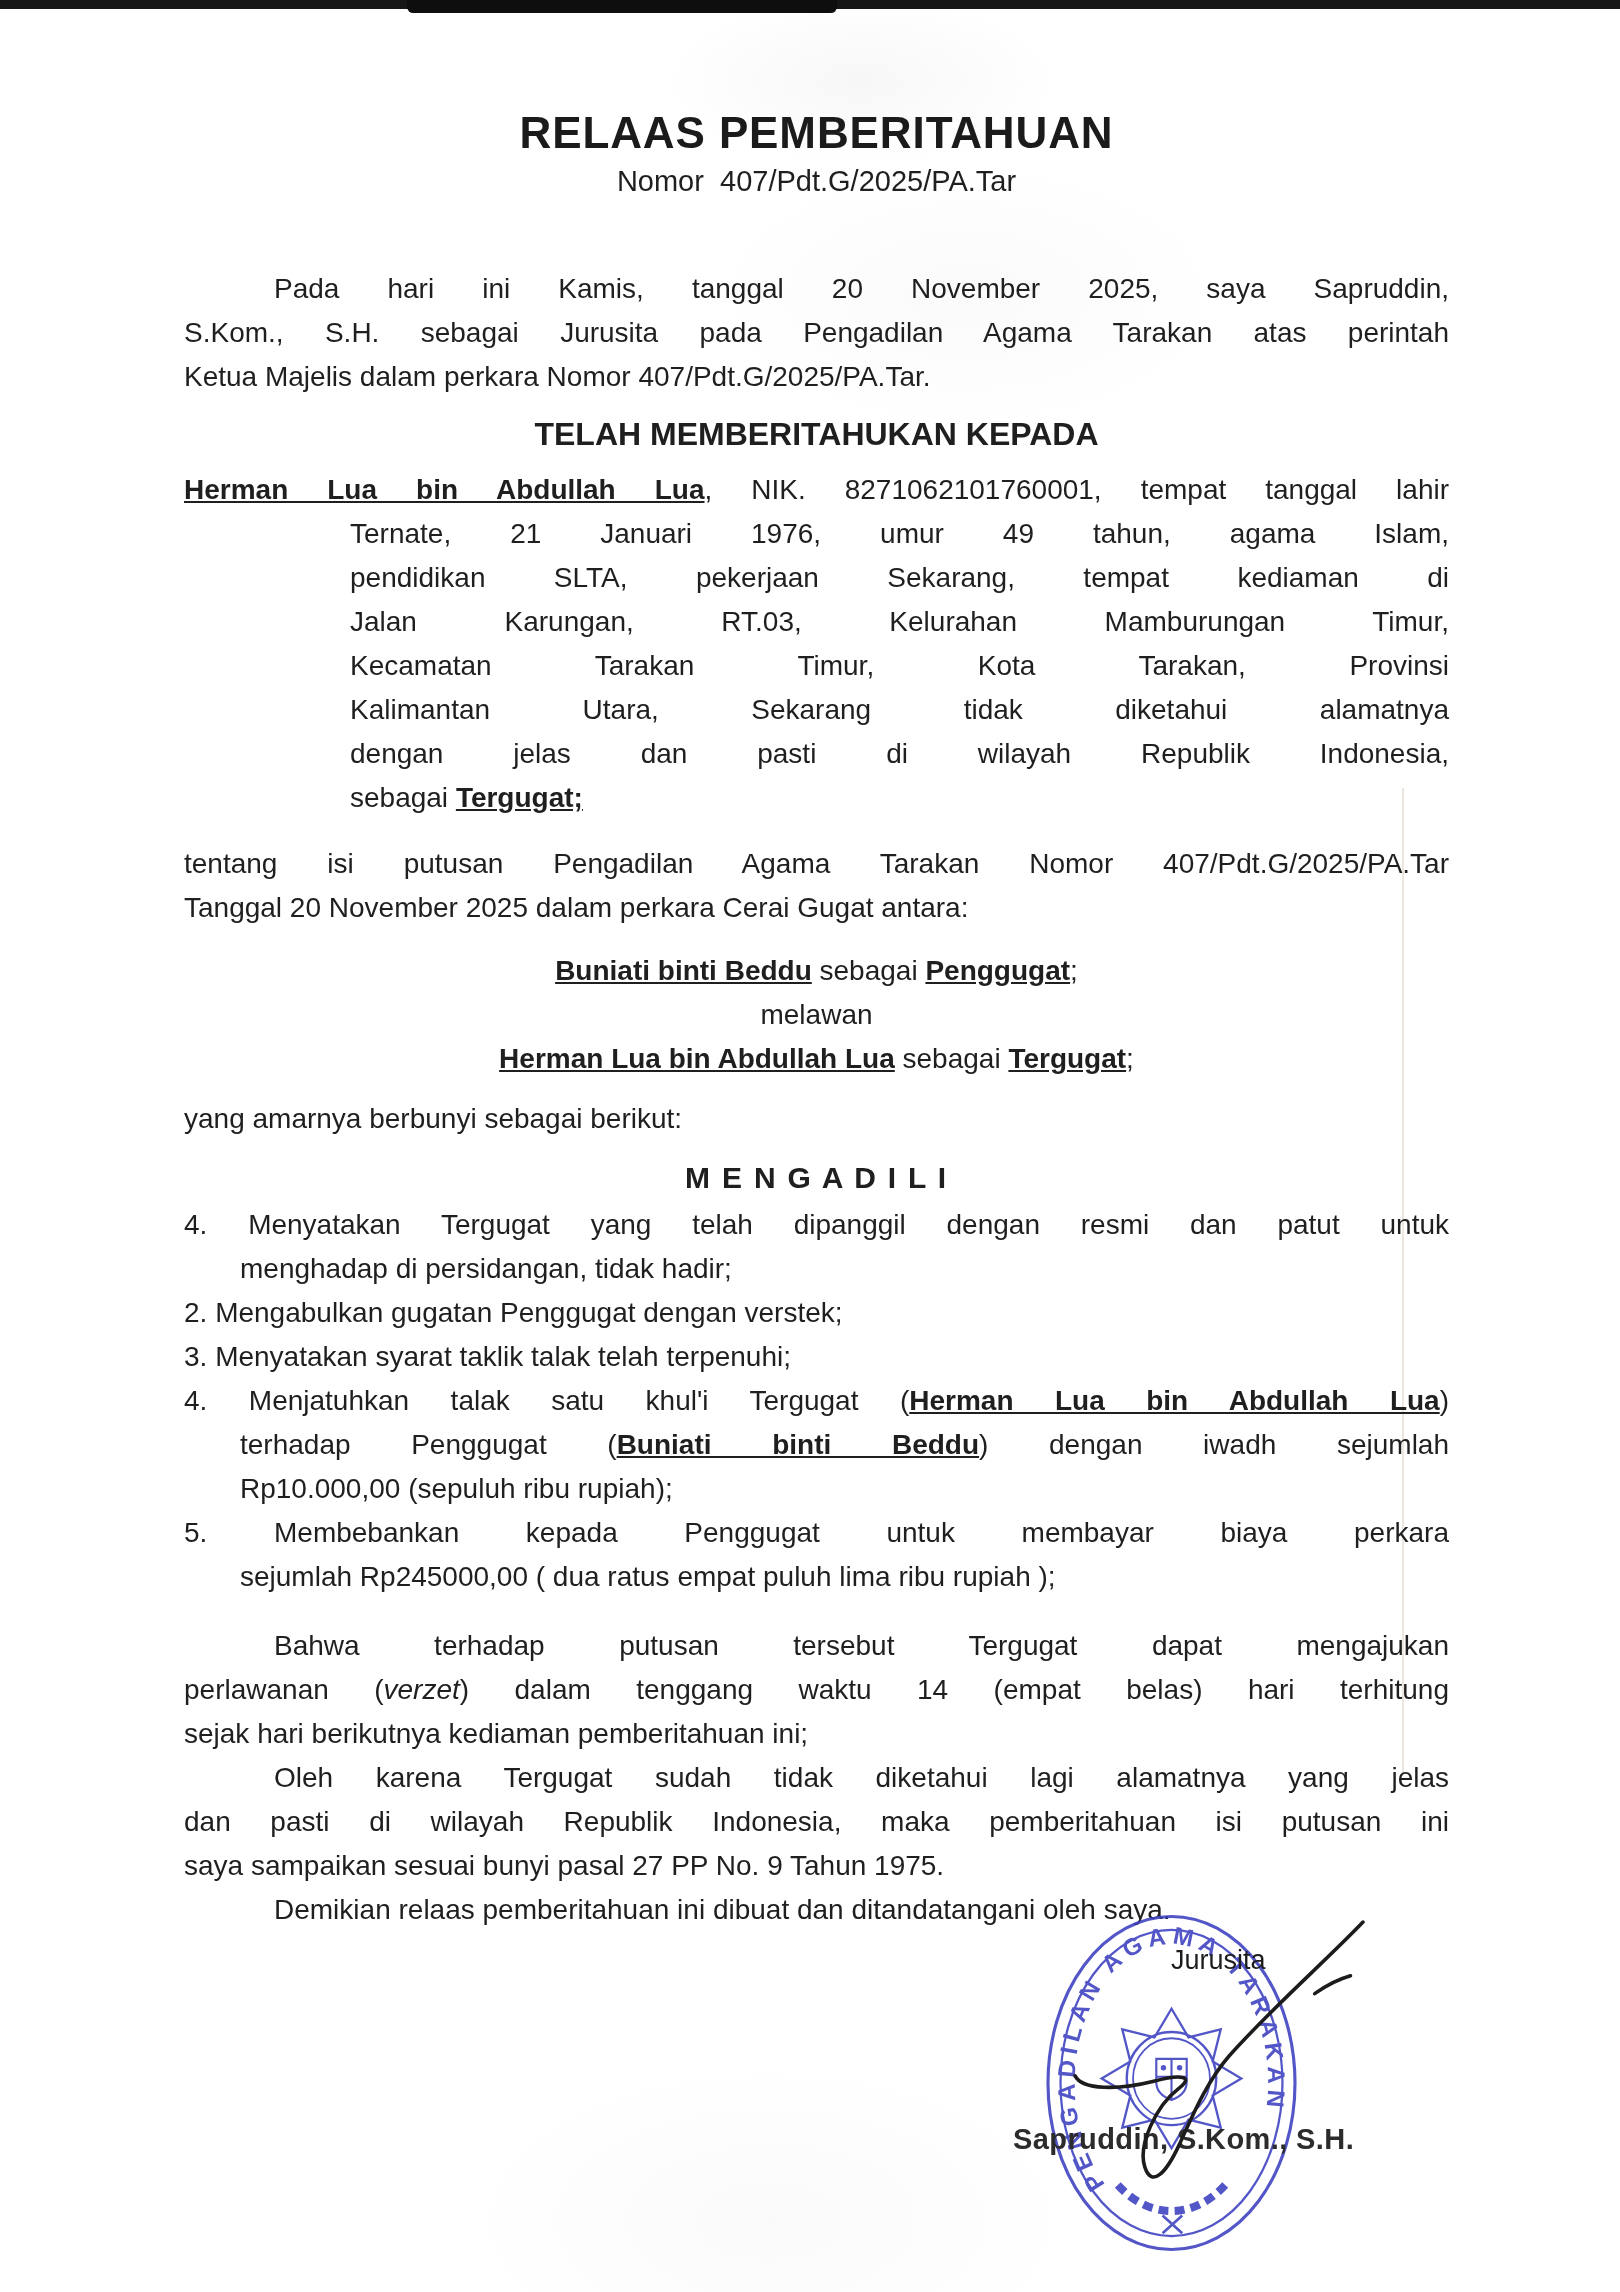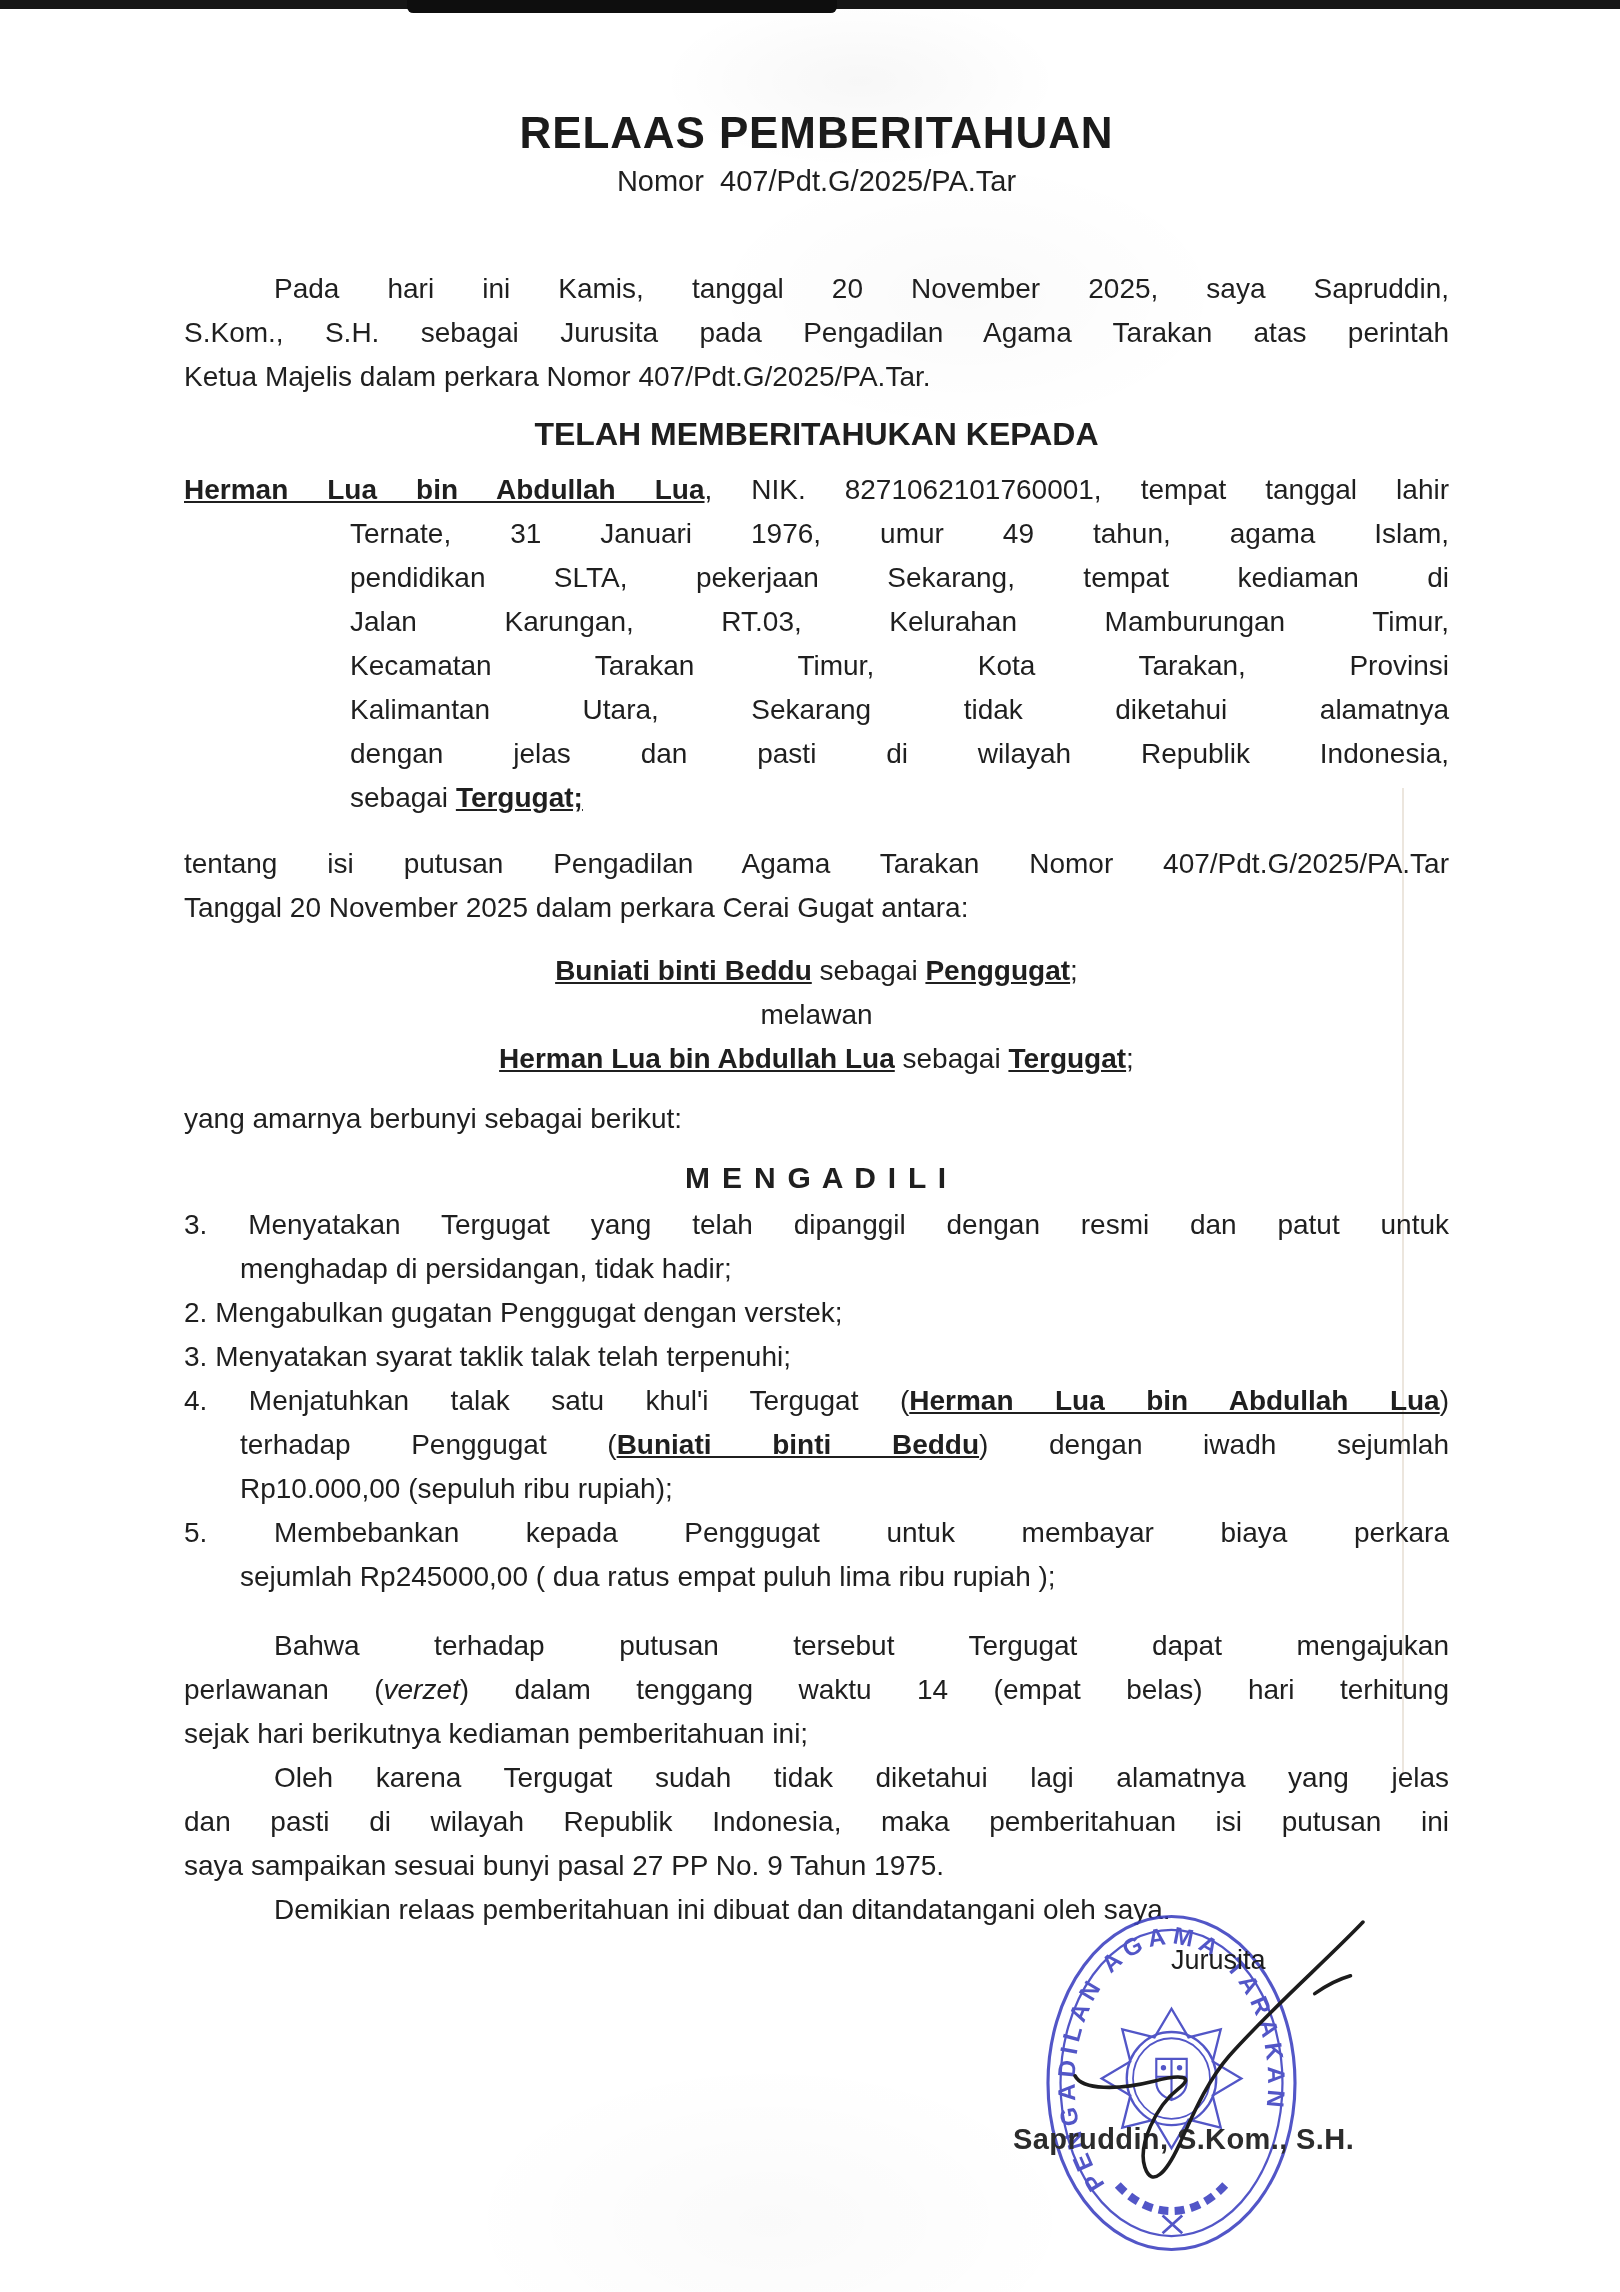--- a/index.html
+++ b/index.html
@@ -70,21 +70,21 @@
   <div class="para indent-first" id="p-open">
       <div class="tline"><span>Pada hari ini Kamis, tanggal 20 November 2025, saya Sapruddin,</span></div>
       <div class="tline"><span>S.Kom., S.H. sebagai Jurusita pada Pengadilan Agama Tarakan atas perintah</span></div>
       <div class="tline"><span>Ketua Majelis dalam perkara Nomor 407/Pdt.G/2025/PA.Tar.</span></div>
     </div>
 
   <div class="heading-center" id="h-notice">TELAH MEMBERITAHUKAN KEPADA</div>
 
   <div class="para" id="p-recipient">
       <div class="tline"><span class="b">Herman Lua bin Abdullah Lua</span><span>, NIK. 8271062101760001, tempat tanggal lahir</span></div>
-      <div class="tline"><span>Ternate, 31 Januari 1976, umur 49 tahun, agama Islam,</span></div>
+      <div class="tline"><span>Ternate, 21 Januari 1976, umur 49 tahun, agama Islam,</span></div>
       <div class="tline"><span>pendidikan SLTA, pekerjaan Sekarang, tempat kediaman di</span></div>
       <div class="tline"><span>Jalan Karungan, RT.03, Kelurahan Mamburungan Timur,</span></div>
       <div class="tline"><span>Kecamatan Tarakan Timur, Kota Tarakan, Provinsi</span></div>
       <div class="tline"><span>Kalimantan Utara, Sekarang tidak diketahui alamatnya</span></div>
       <div class="tline"><span>dengan jelas dan pasti di wilayah Republik Indonesia,</span></div>
       <div class="tline"><span>sebagai </span><span class="b">Tergugat;</span></div>
     </div>
 
   <div class="para" id="p-regarding">
       <div class="tline"><span>tentang isi putusan Pengadilan Agama Tarakan Nomor 407/Pdt.G/2025/PA.Tar</span></div>
@@ -98,21 +98,21 @@
     </div>
 
   <div class="para" id="p-amar">
       <div class="tline"><span>yang amarnya berbunyi sebagai berikut:</span></div>
     </div>
 
   <div class="heading-center" id="h-verdict">M E N G A D I L I</div>
 
   <div id="verdict-list">
     <div class="para hang-num">
-        <div class="tline"><span>3. Menyatakan Tergugat yang telah dipanggil dengan resmi dan patut untuk</span></div>
+        <div class="tline"><span>4. Menyatakan Tergugat yang telah dipanggil dengan resmi dan patut untuk</span></div>
         <div class="tline"><span>menghadap di persidangan, tidak hadir;</span></div>
       </div>
     <div class="para hang-num">
         <div class="tline"><span>2. Mengabulkan gugatan Penggugat dengan verstek;</span></div>
       </div>
     <div class="para hang-num">
         <div class="tline"><span>3. Menyatakan syarat taklik talak telah terpenuhi;</span></div>
       </div>
     <div class="para hang-num">
         <div class="tline"><span>4. Menjatuhkan talak satu khul'i Tergugat (</span><span class="b">Herman Lua bin Abdullah Lua</span><span>)</span></div>

